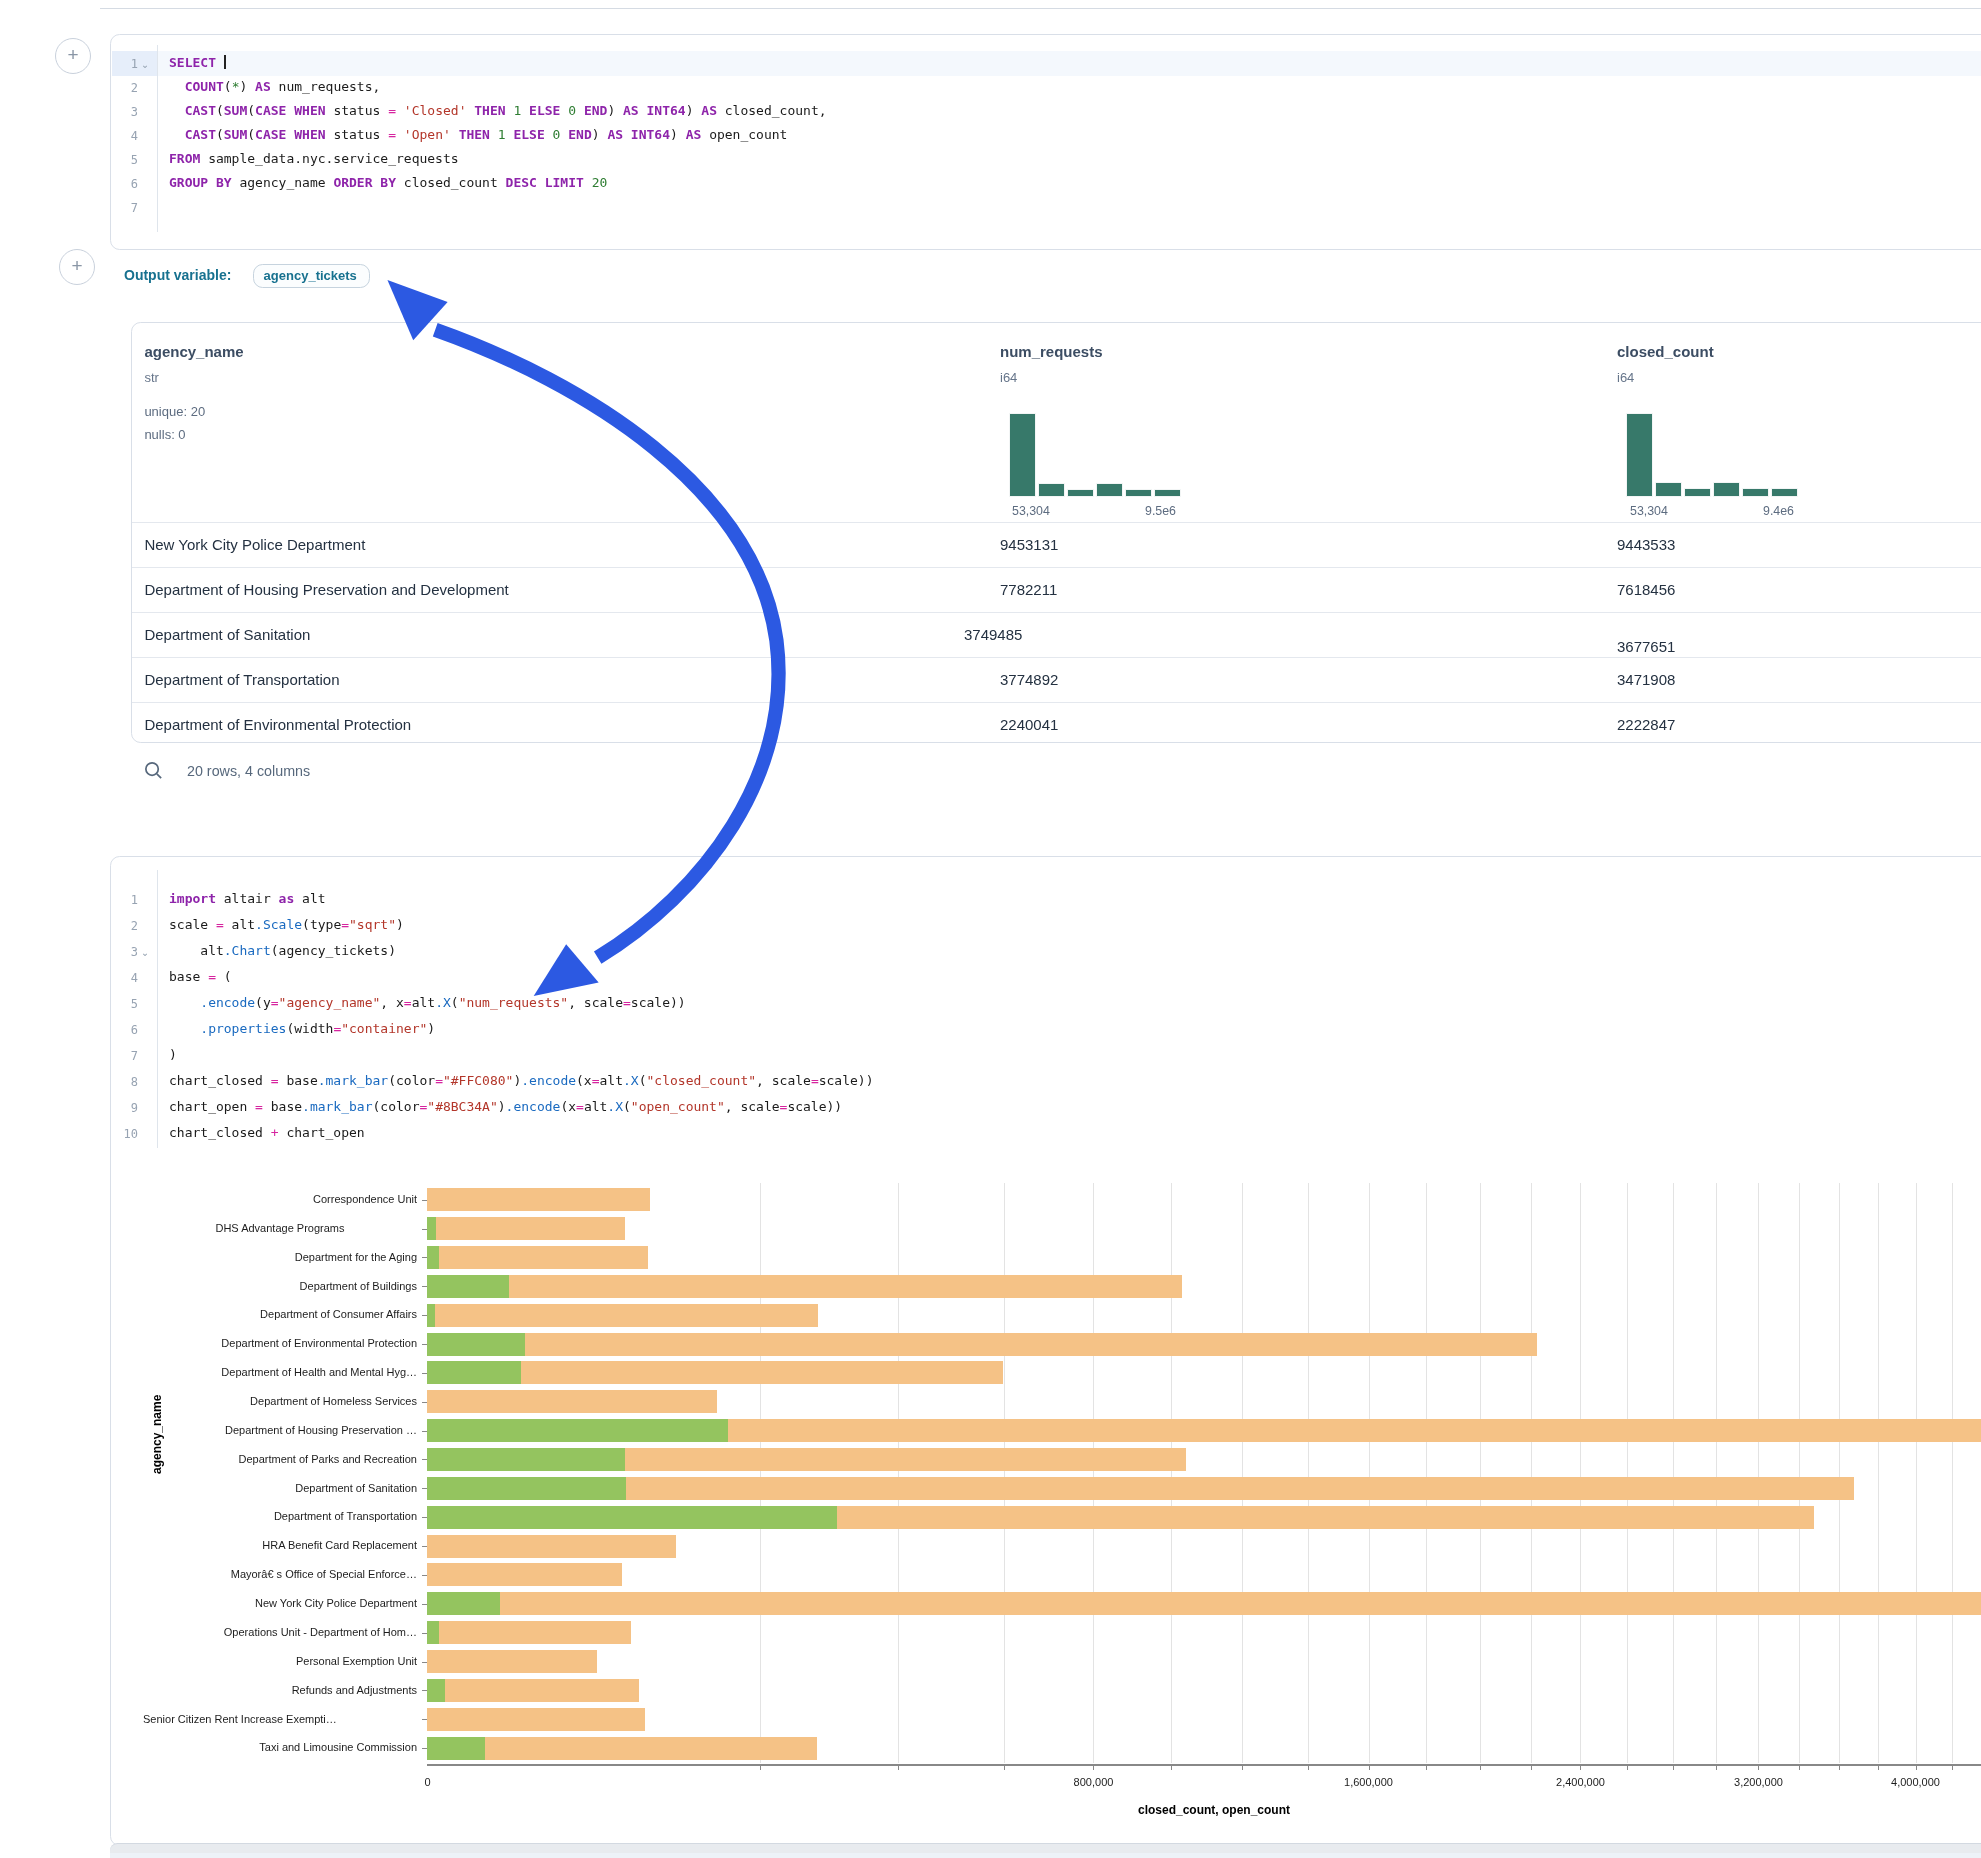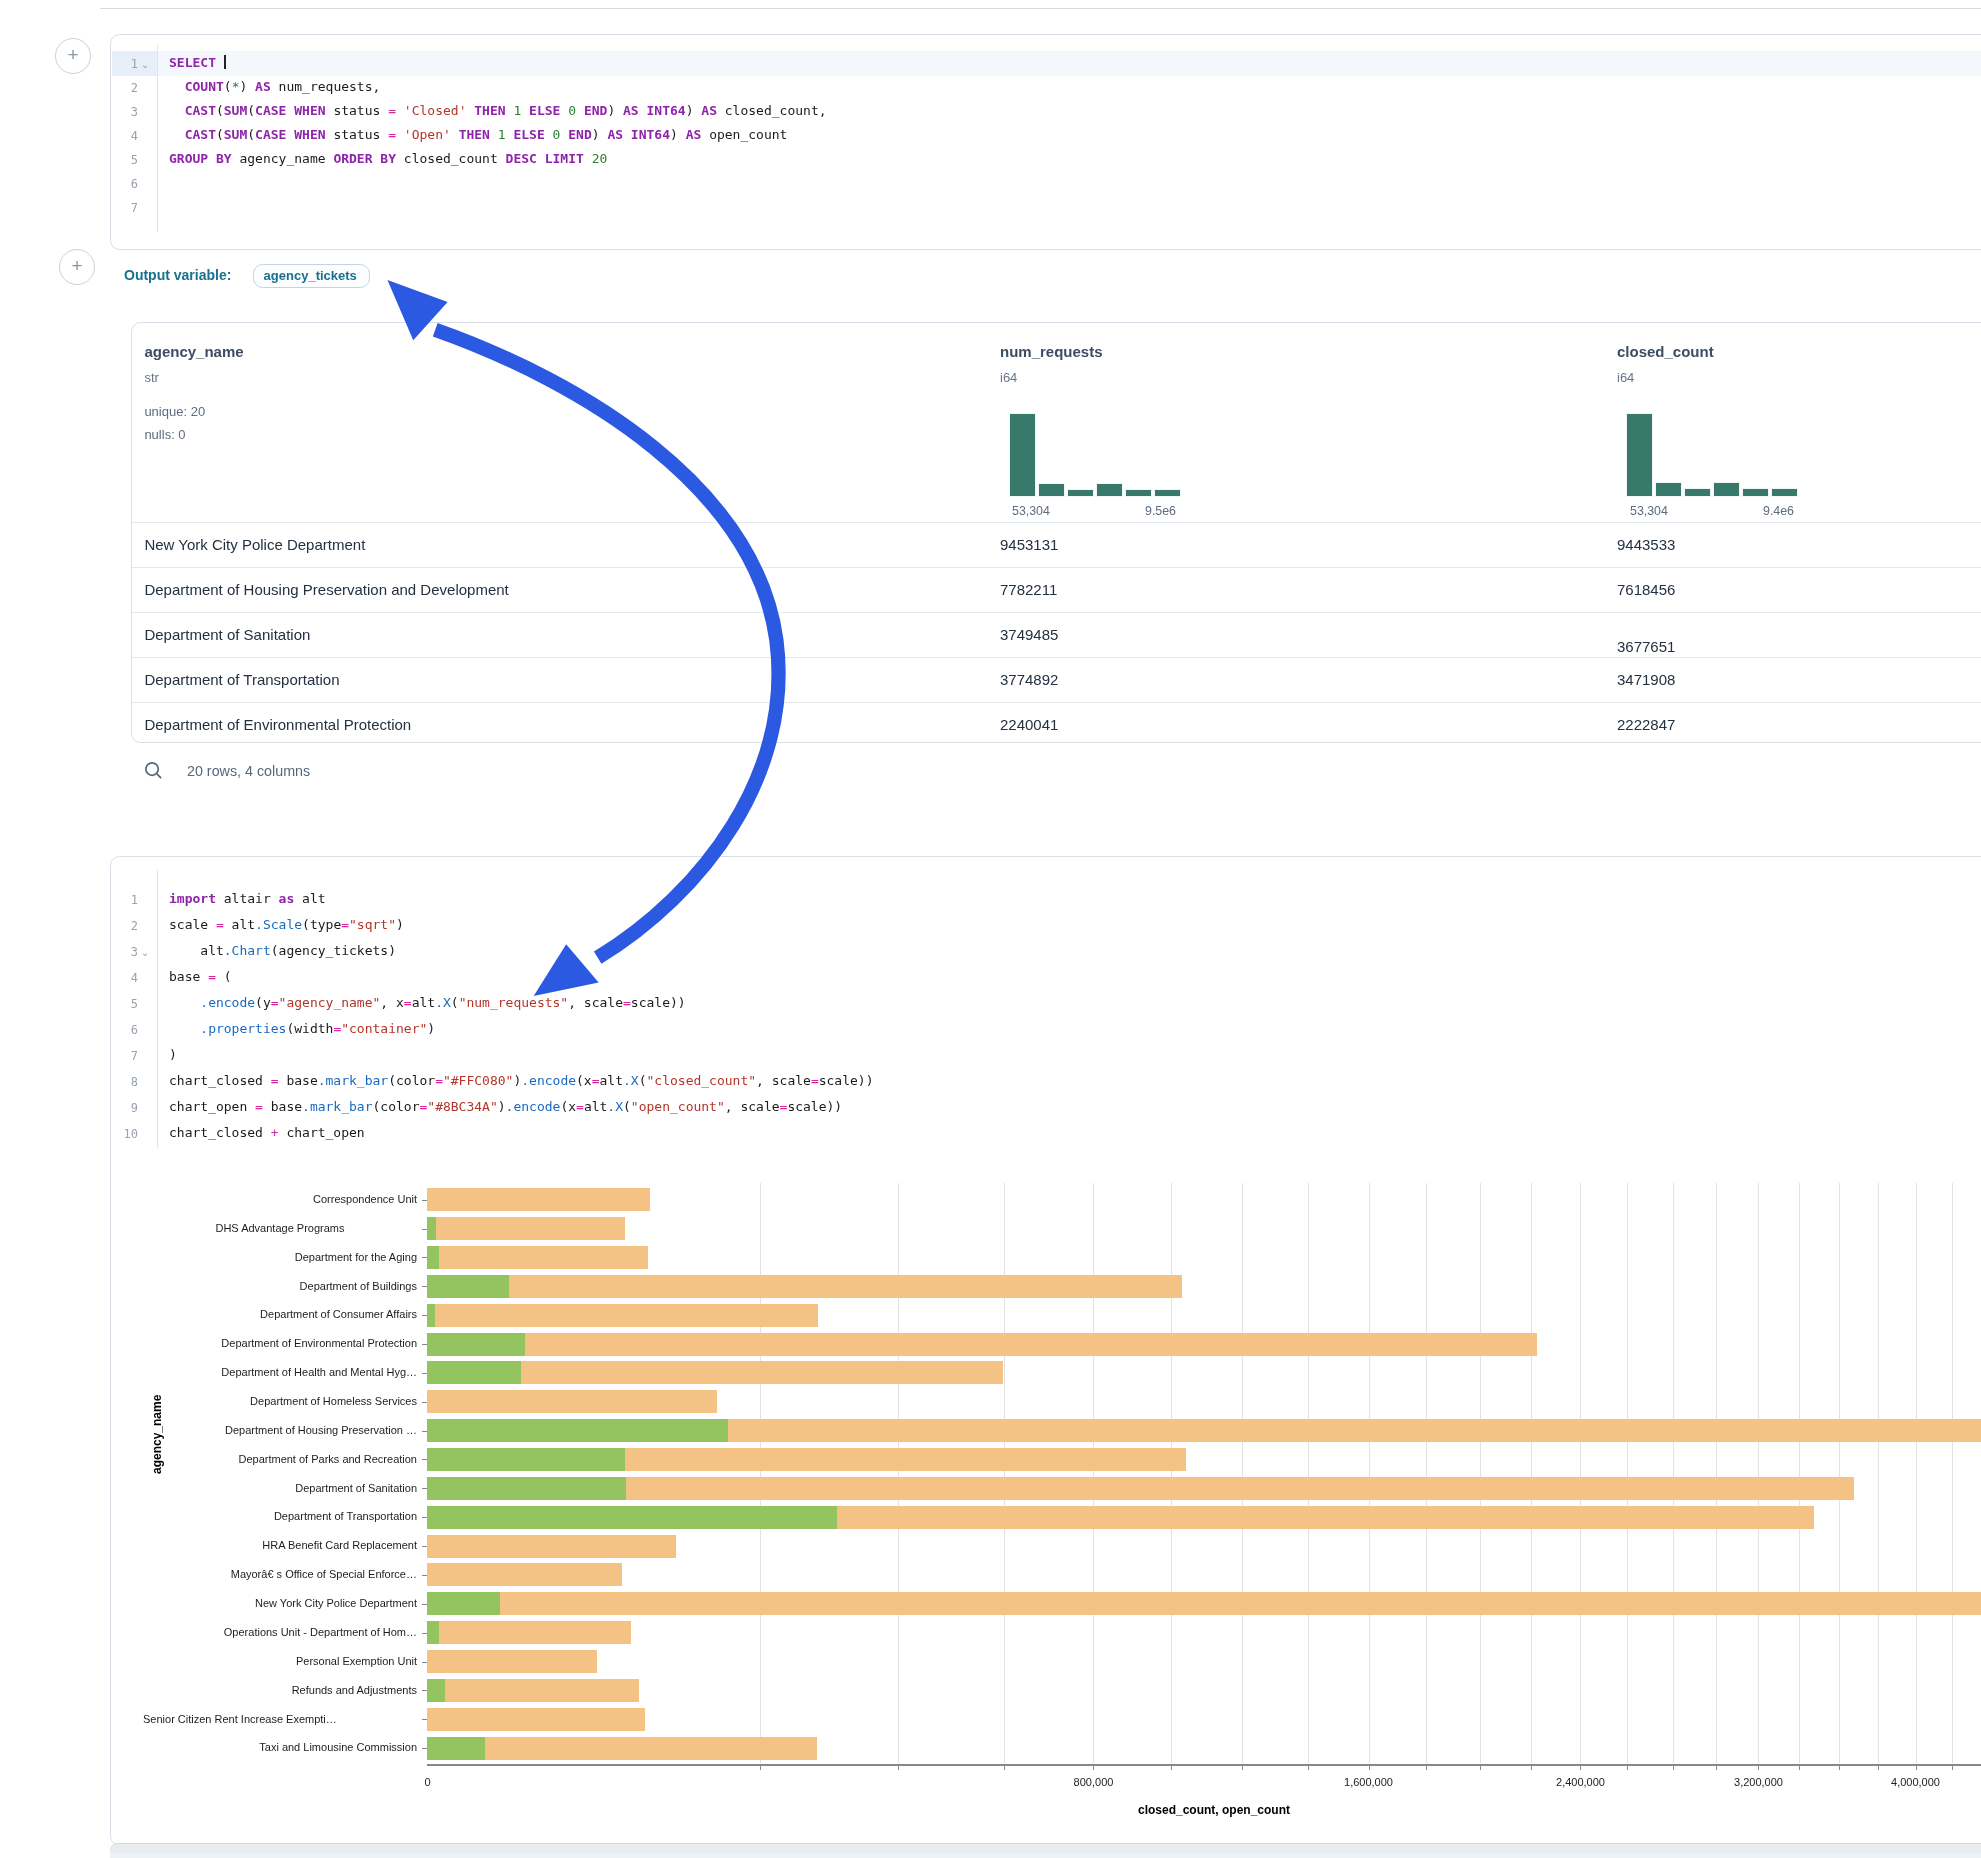--- a/index.html
+++ b/index.html
@@ -67,20 +67,21 @@
       <div style="height: 24px; line-height: 24px;"><span class="gutter-num" style="display: inline-block; width: 27px;">4</span></div>
       <div style="height: 24px; line-height: 24px;"><span class="gutter-num" style="display: inline-block; width: 27px;">5</span></div>
       <div style="height: 24px; line-height: 24px;"><span class="gutter-num" style="display: inline-block; width: 27px;">6</span></div>
       <div style="height: 24px; line-height: 24px;"><span class="gutter-num" style="display: inline-block; width: 27px;">7</span></div>
     </div>
   <div id="sql-code" class="abs" style="left:58px;top:16.3px;">
       <div class="code-line" style="height: 24px; line-height: 24px;"><span class="tok-kw">SELECT</span><span class="tok-pl"> </span><span class="caret"></span></div>
       <div class="code-line" style="height: 24px; line-height: 24px;"><span class="tok-pl">  </span><span class="tok-kw">COUNT</span><span class="tok-pl">(</span><span class="tok-num">*</span><span class="tok-pl">) </span><span class="tok-kw">AS</span><span class="tok-pl"> num_requests,</span></div>
       <div class="code-line" style="height: 24px; line-height: 24px;"><span class="tok-pl">  </span><span class="tok-kw">CAST</span><span class="tok-pl">(</span><span class="tok-kw">SUM</span><span class="tok-pl">(</span><span class="tok-kw">CASE</span><span class="tok-pl"> </span><span class="tok-kw">WHEN</span><span class="tok-pl"> status </span><span class="tok-op">=</span><span class="tok-pl"> </span><span class="tok-str">'Closed'</span><span class="tok-pl"> </span><span class="tok-kw">THEN</span><span class="tok-pl"> </span><span class="tok-num">1</span><span class="tok-pl"> </span><span class="tok-kw">ELSE</span><span class="tok-pl"> </span><span class="tok-num">0</span><span class="tok-pl"> </span><span class="tok-kw">END</span><span class="tok-pl">) </span><span class="tok-kw">AS</span><span class="tok-pl"> </span><span class="tok-kw">INT64</span><span class="tok-pl">) </span><span class="tok-kw">AS</span><span class="tok-pl"> closed_count,</span></div>
       <div class="code-line" style="height: 24px; line-height: 24px;"><span class="tok-pl">  </span><span class="tok-kw">CAST</span><span class="tok-pl">(</span><span class="tok-kw">SUM</span><span class="tok-pl">(</span><span class="tok-kw">CASE</span><span class="tok-pl"> </span><span class="tok-kw">WHEN</span><span class="tok-pl"> status </span><span class="tok-op">=</span><span class="tok-pl"> </span><span class="tok-str">'Open'</span><span class="tok-pl"> </span><span class="tok-kw">THEN</span><span class="tok-pl"> </span><span class="tok-num">1</span><span class="tok-pl"> </span><span class="tok-kw">ELSE</span><span class="tok-pl"> </span><span class="tok-num">0</span><span class="tok-pl"> </span><span class="tok-kw">END</span><span class="tok-pl">) </span><span class="tok-kw">AS</span><span class="tok-pl"> </span><span class="tok-kw">INT64</span><span class="tok-pl">) </span><span class="tok-kw">AS</span><span class="tok-pl"> open_count</span></div>
+      <div class="code-line" style="height: 24px; line-height: 24px;"><span class="tok-kw">FROM</span><span class="tok-pl"> sample_data.nyc.service_requests</span></div>
       <div class="code-line" style="height: 24px; line-height: 24px;"><span class="tok-kw">GROUP BY</span><span class="tok-pl"> agency_name </span><span class="tok-kw">ORDER BY</span><span class="tok-pl"> closed_count </span><span class="tok-kw">DESC</span><span class="tok-pl"> </span><span class="tok-kw">LIMIT</span><span class="tok-pl"> </span><span class="tok-num">20</span></div>
     </div>
 </div>
 
 <div class="abs outvar-label" style="left:124px;top:267px;">Output variable:</div>
 <div class="abs outvar-pill" style="left:253px;top:264px;width:105px;height:22px;">agency_tickets</div>
 
 <div class="abs card" style="left:131px;top:322px;width:1881px;height:419px;border-radius:9.6px 0 0 9.6px;">
   <div id="table-header" class="abs" style="left:0;top:0;width:100%;height:202px;">
       <div class="abs th-title" style="left: 12.4px; top: 20px;">agency_name</div>
@@ -121,21 +122,21 @@
       </div>
       <div class="row-sep"></div>
       <div style="position: relative; height: 44px;">
         <div class="abs cell-text" style="left: 12.4px; top: 13.4px;">Department of Housing Preservation and Development</div>
         <div class="abs cell-text" style="left: 868px; top: 13.4px;">7782211</div>
         <div class="abs cell-text" style="left: 1485px; top: 13.4px;">7618456</div>
       </div>
       <div class="row-sep"></div>
       <div style="position: relative; height: 44px;">
         <div class="abs cell-text" style="left: 12.4px; top: 13.4px;">Department of Sanitation</div>
-        <div class="abs cell-text" style="left: 868px; top: 13.4px;">3749485</div>
+        <div class="abs cell-text" style="left: 832px; top: 13.4px;">3749485</div>
         <div class="abs cell-text" style="left: 1485px; top: 13.4px; margin-top: 12px;">3677651</div>
       </div>
       <div class="row-sep"></div>
       <div style="position: relative; height: 44px;">
         <div class="abs cell-text" style="left: 12.4px; top: 13.4px;">Department of Transportation</div>
         <div class="abs cell-text" style="left: 868px; top: 13.4px;">3774892</div>
         <div class="abs cell-text" style="left: 1485px; top: 13.4px;">3471908</div>
       </div>
       <div class="row-sep"></div>
       <div style="position: relative; height: 44px;">

